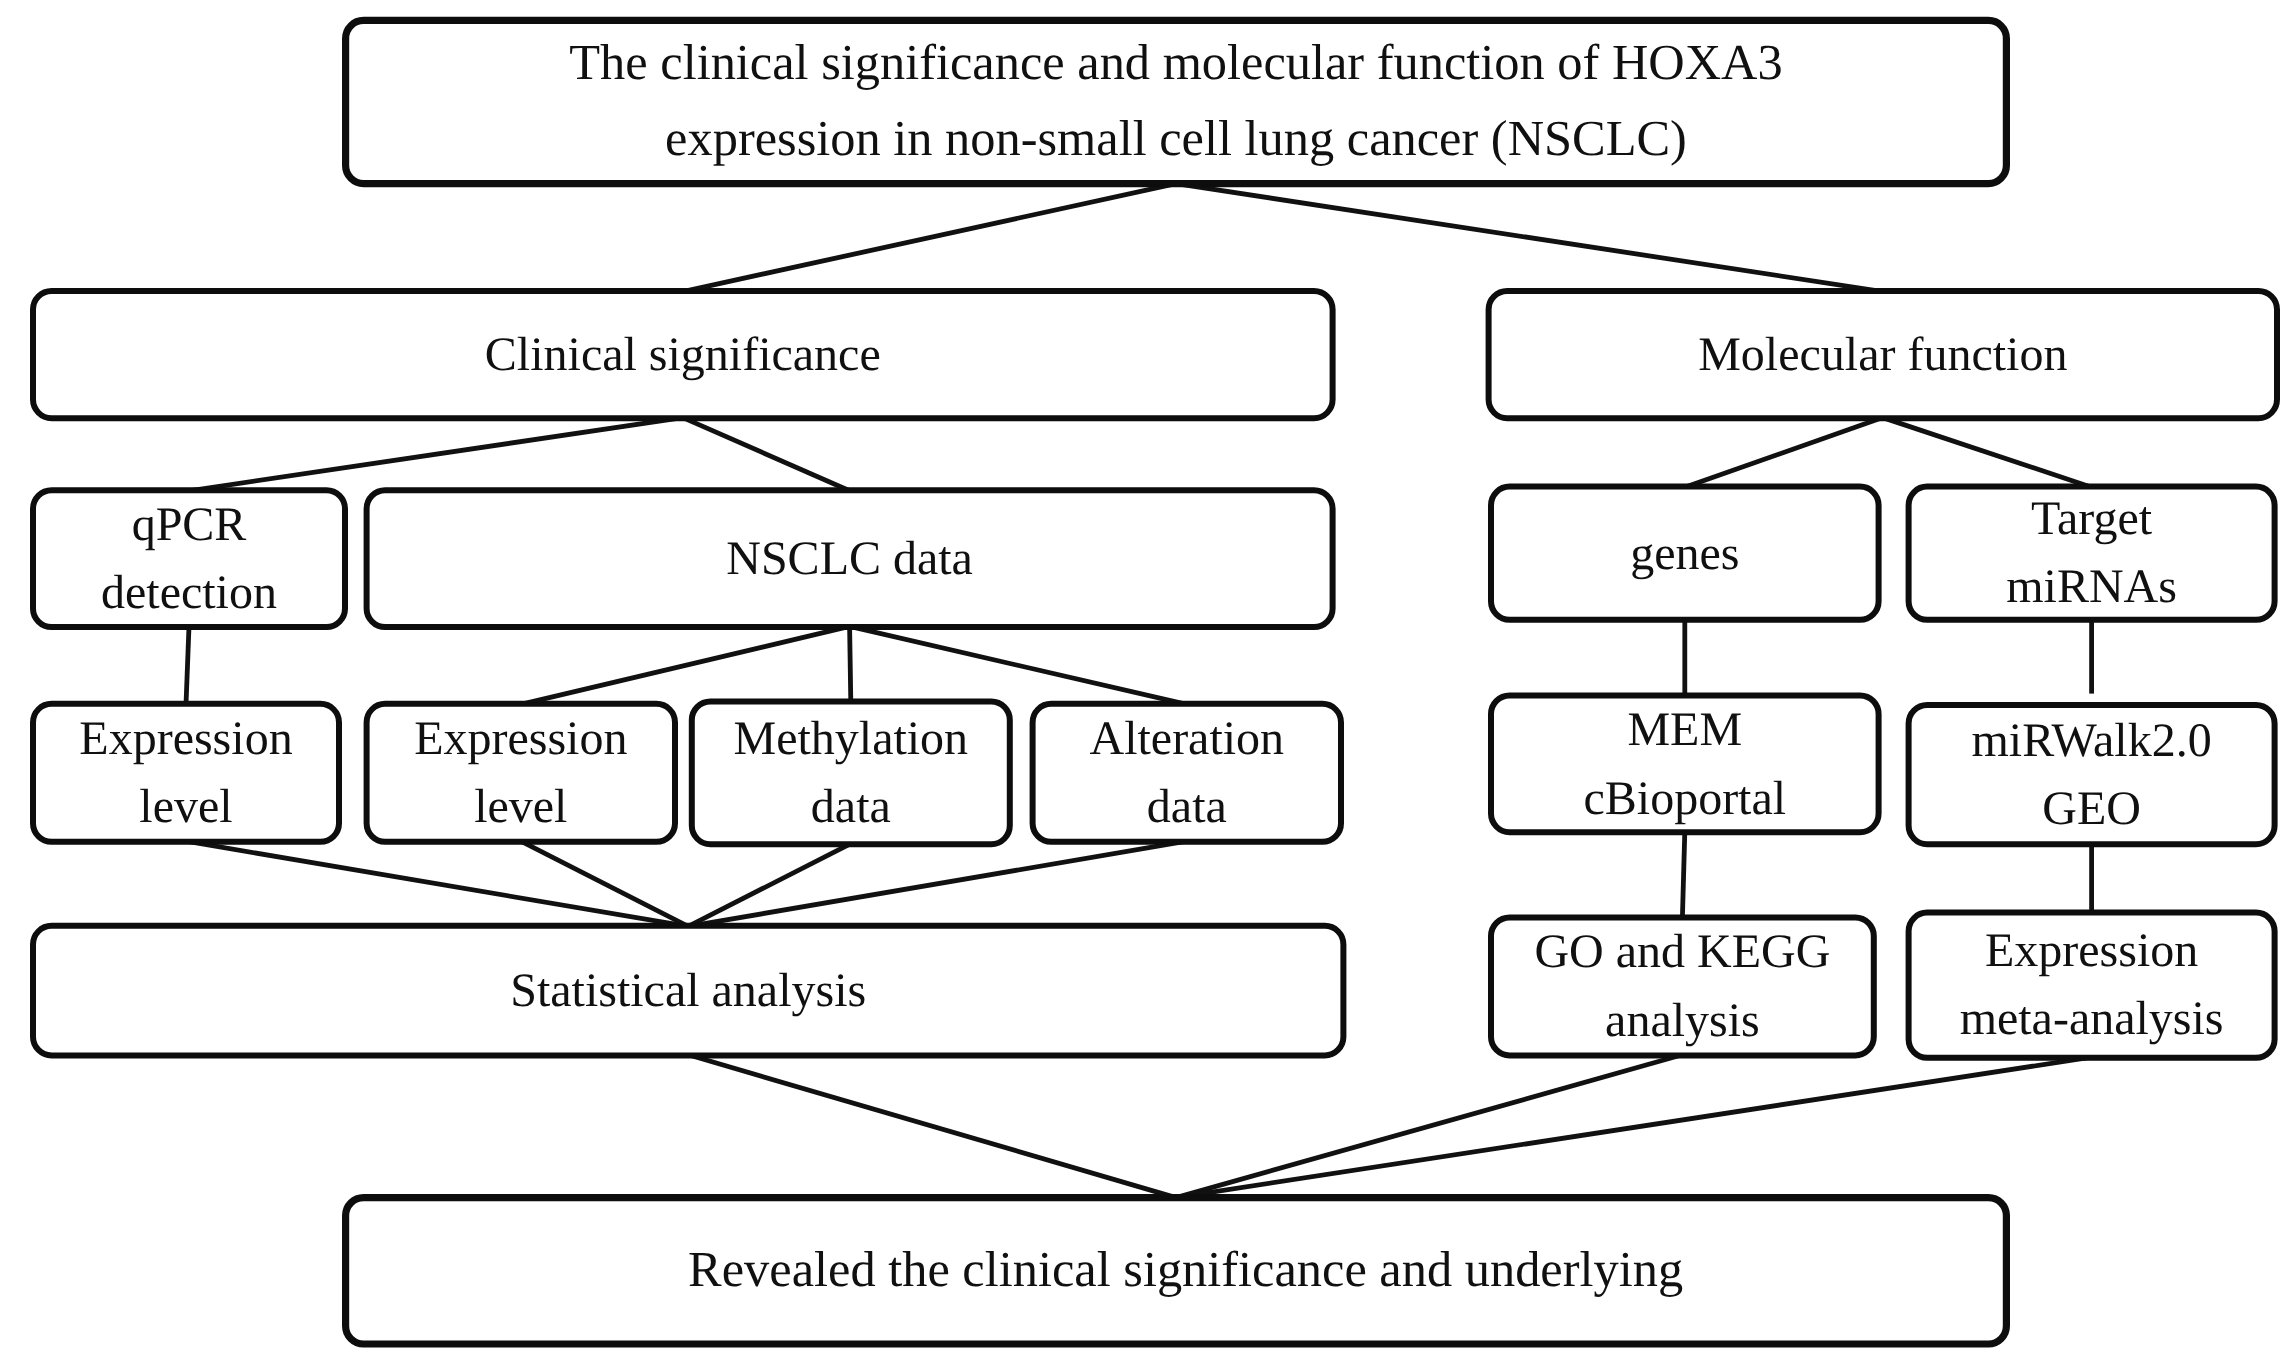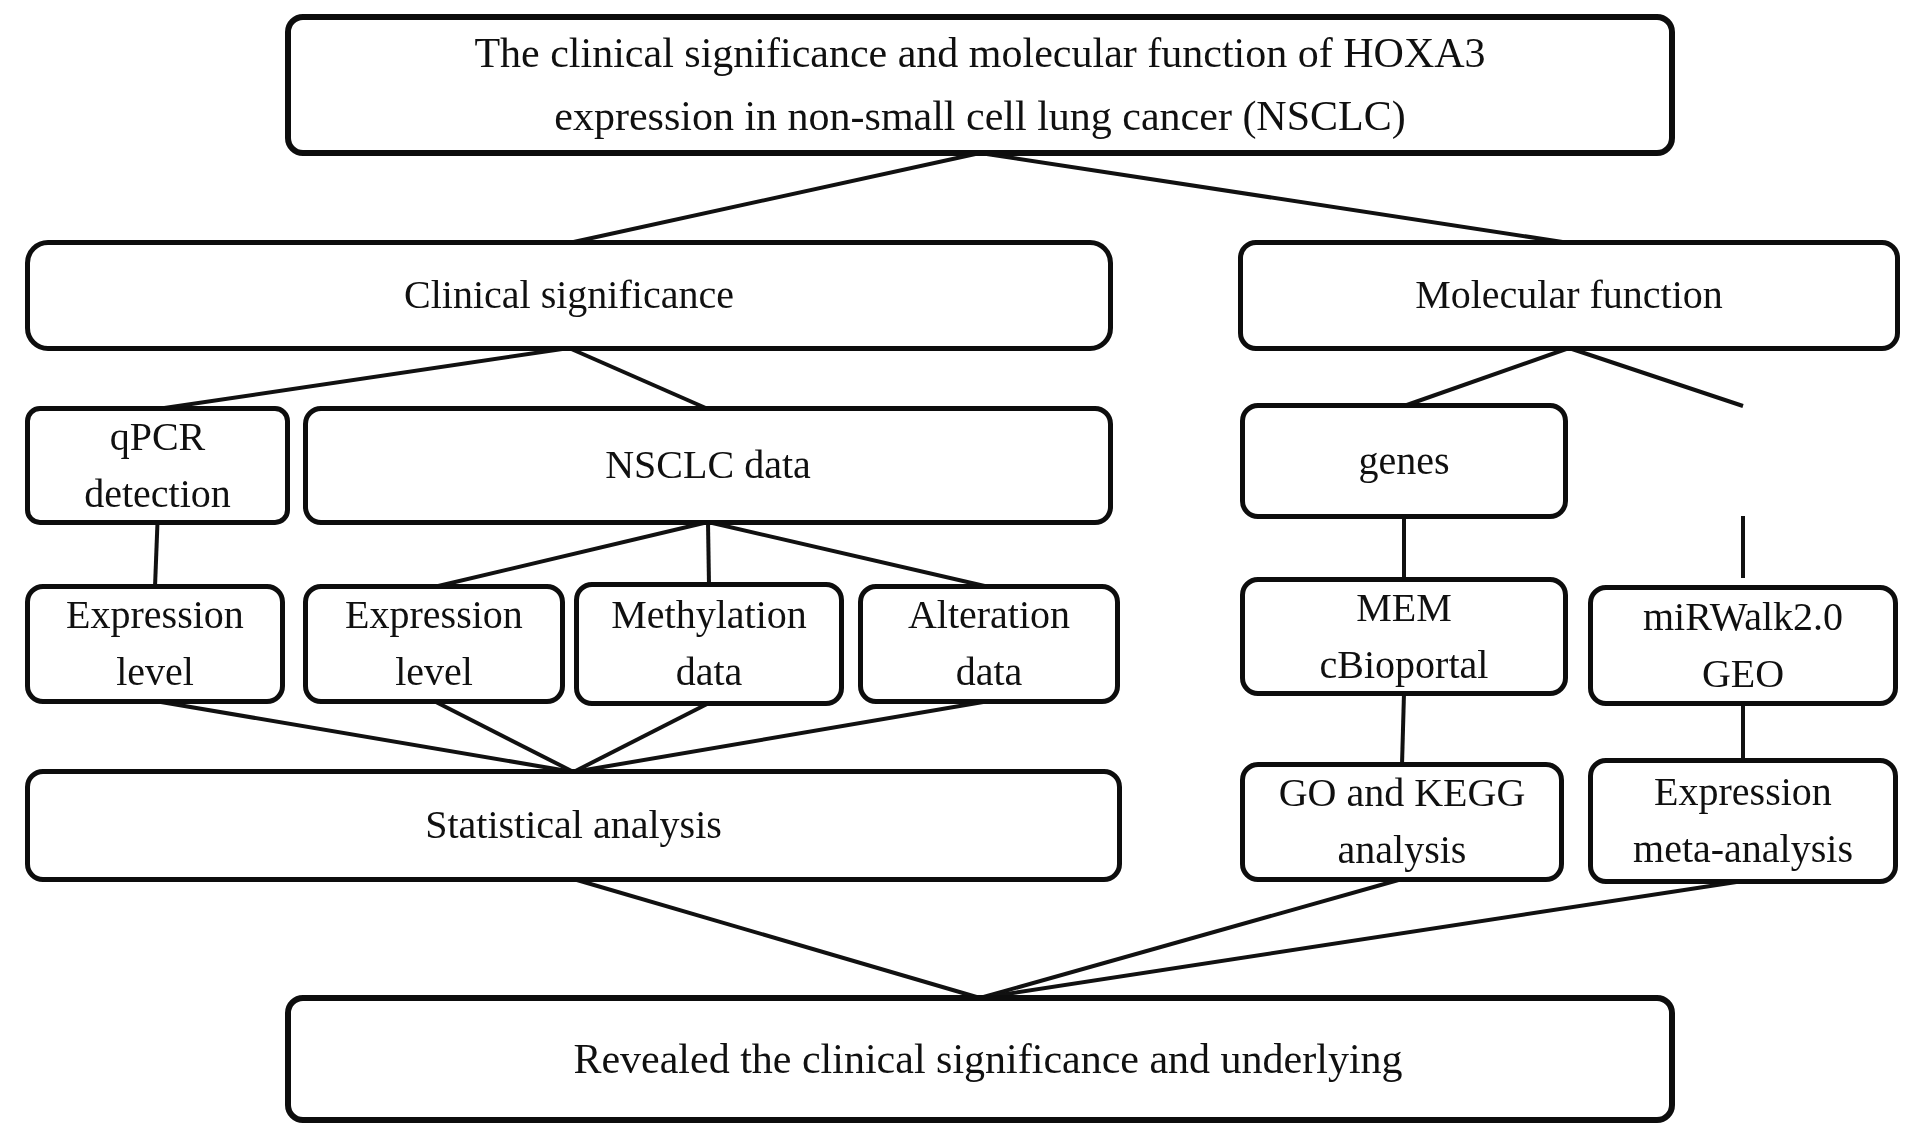--- a/index.html
+++ b/index.html
@@ -77,41 +77,45 @@
       <line x1="573.5" y1="879" x2="980" y2="998" stroke="#111111" stroke-width="4"></line>
       <line x1="1402" y1="879" x2="980" y2="998" stroke="#111111" stroke-width="4"></line>
       <line x1="1743" y1="881" x2="980" y2="998" stroke="#111111" stroke-width="4"></line>
     </svg>
 
   <div class="node big" style="left:285px; top:14px; width:1390px; height:142px;">
     <span>The clinical significance and molecular function of HOXA3</span>
     <span>expression in non-small cell lung cancer (NSCLC)</span>
   </div>
 
-  <div class="node" style="left:25px; top:240px; width:1088px; height:111px;border-radius:23px;">
+  <div class="node" style="left:25px; top:240px; width:1088px; height:111px;">
     <span>Clinical significance</span>
   </div>
 
   <div class="node" style="left:1238px; top:240px; width:662px; height:111px;">
     <span>Molecular function</span>
   </div>
 
-  <div class="node" style="left:25px; top:406px; width:265px; height:119px;border-radius:15px;">
+  <div class="node" style="left:25px; top:406px; width:265px; height:119px;">
     <span>qPCR</span>
     <span>detection</span>
   </div>
 
   <div class="node" style="left:303px; top:406px; width:810px; height:119px;">
     <span>NSCLC data</span>
   </div>
 
   <div class="node" style="left:1240px; top:403px; width:328px; height:116px;">
     <span>genes</span>
   </div>
 
+  <div class="node" style="left:1588px; top:403px; width:310px; height:116px;">
+    <span>Target</span>
+    <span>miRNAs</span>
+  </div>
 
   <div class="node" style="left:25px; top:584px; width:260px; height:120px;">
     <span>Expression</span>
     <span>level</span>
   </div>
 
   <div class="node" style="left:303px; top:584px; width:262px; height:120px;">
     <span>Expression</span>
     <span>level</span>
   </div>

